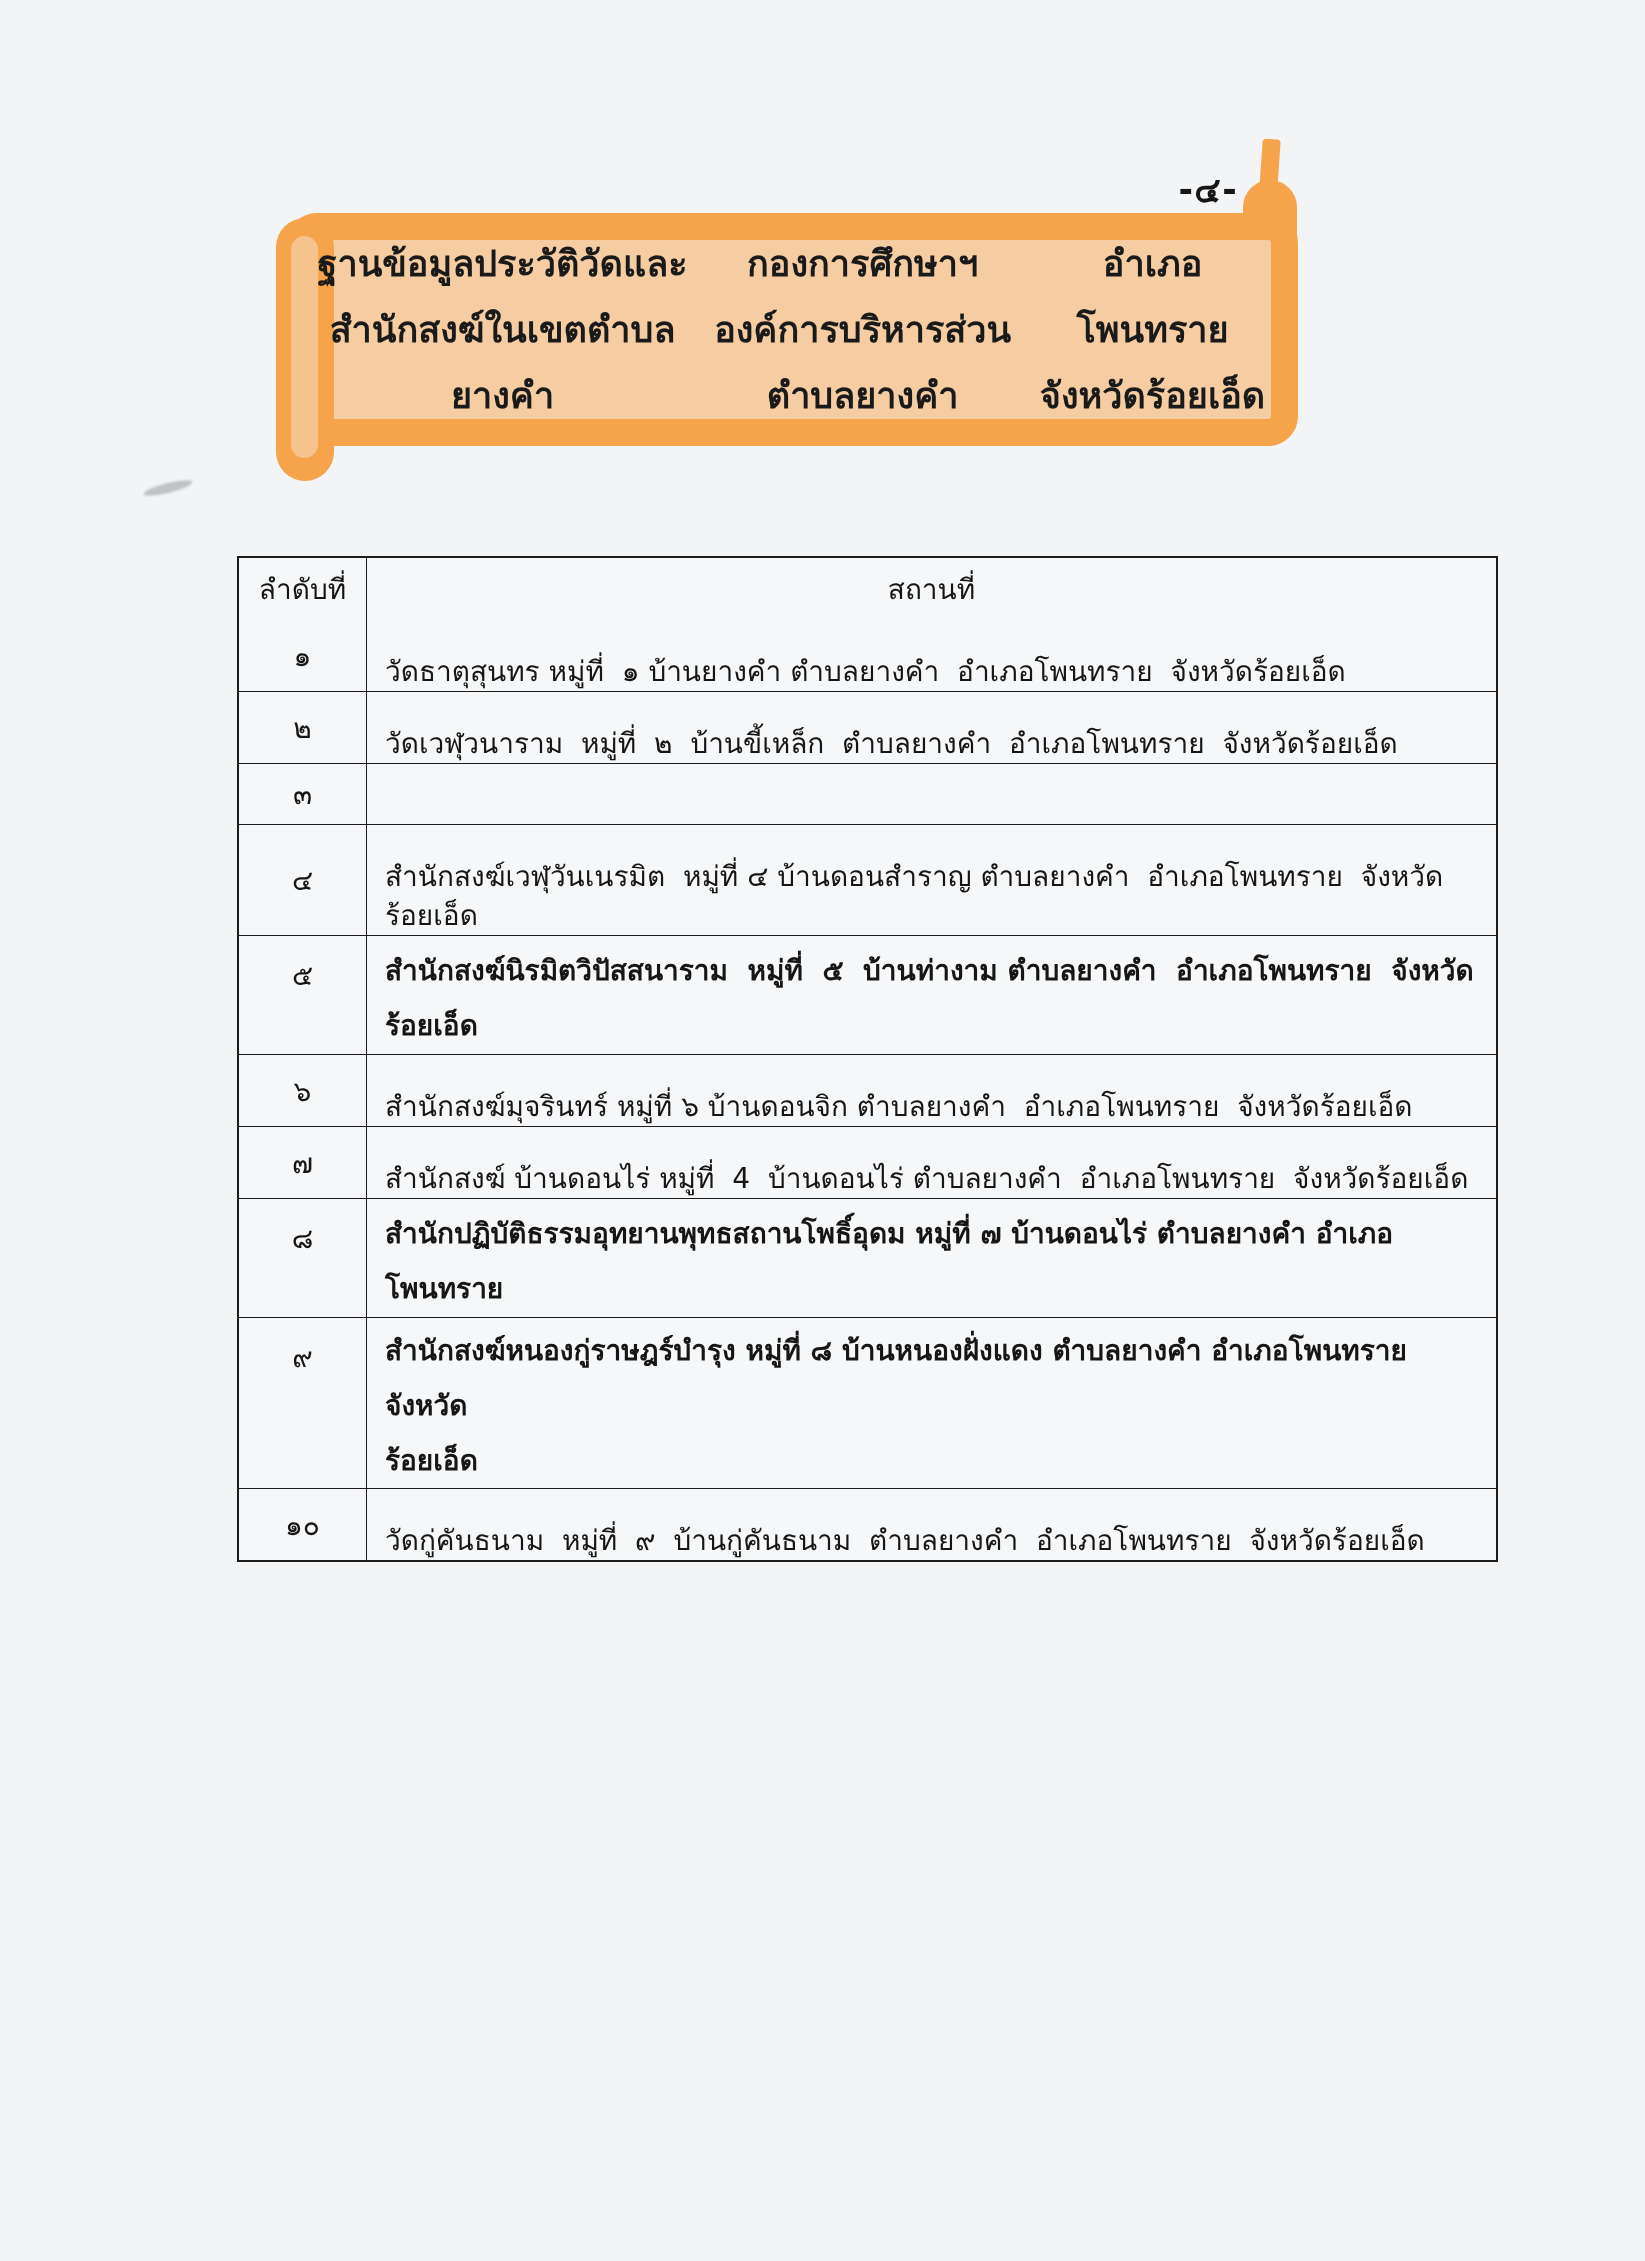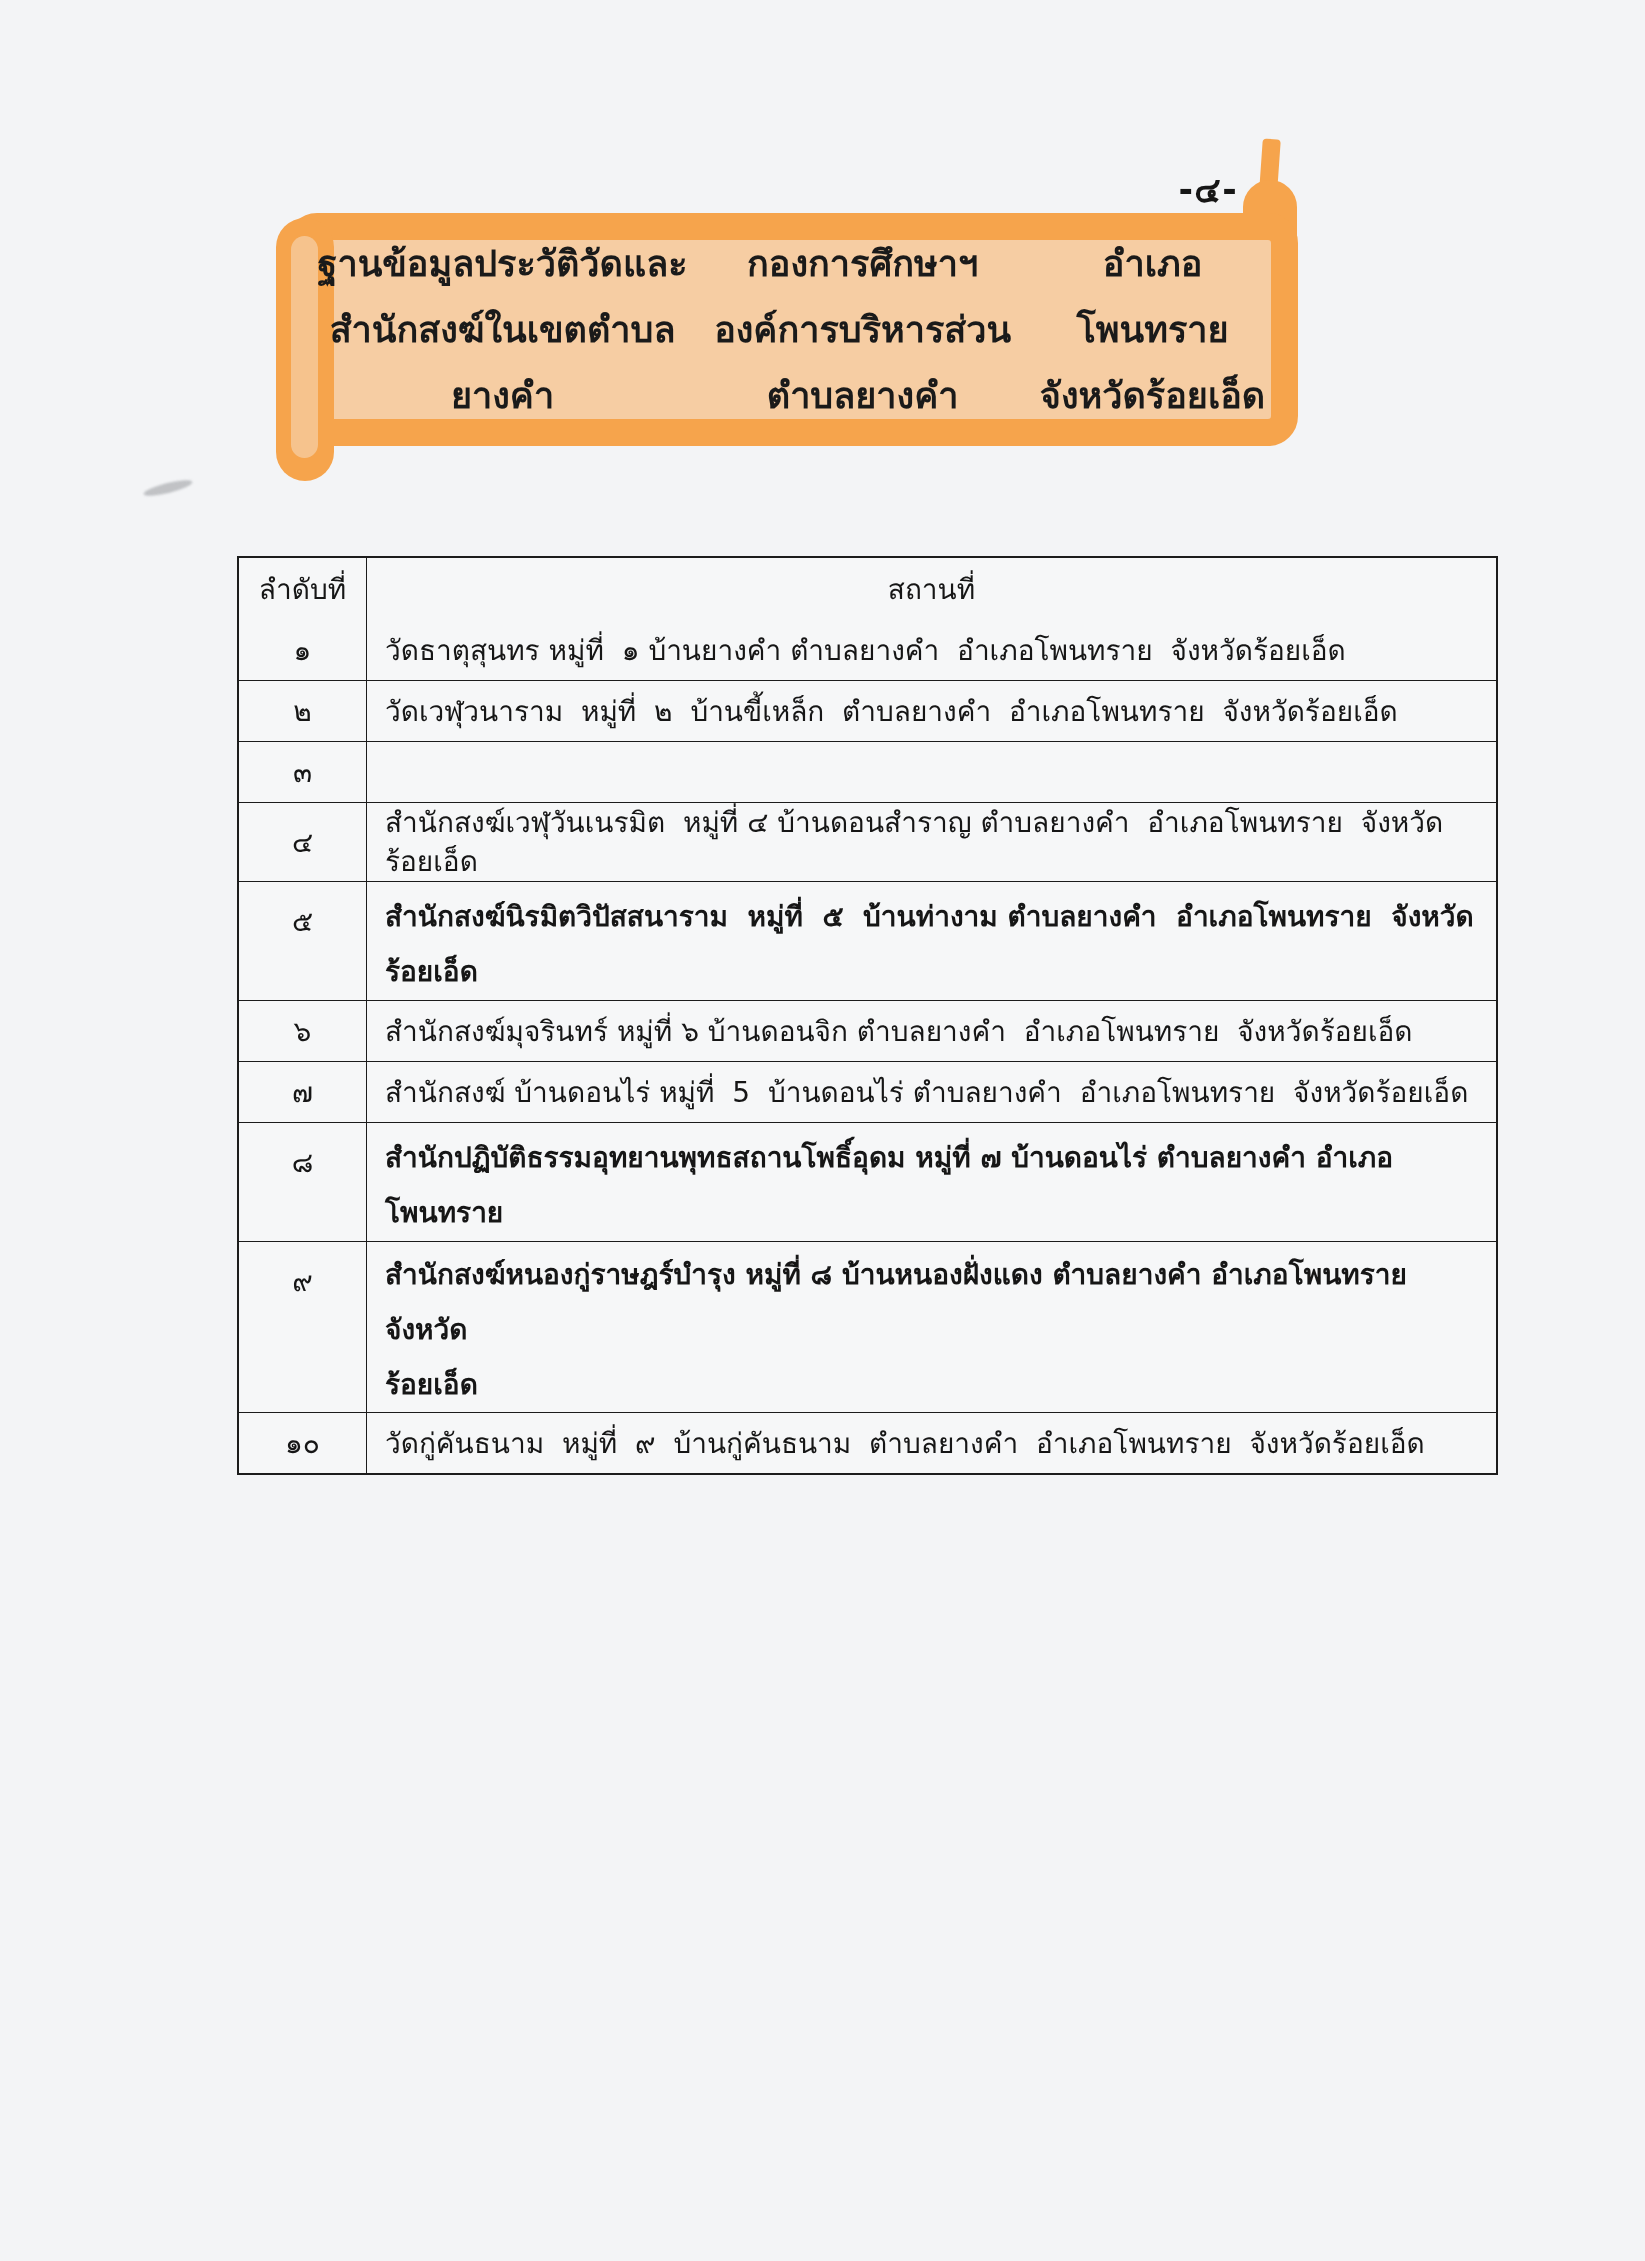--- a/index.html
+++ b/index.html
@@ -139,21 +139,21 @@
   }
   .t-row.two-line .c-place {
     justify-content: center;
     padding-top: 5.2px;
     font-weight: bold;
   }
   .line {
     line-height: 55px;
     white-space: pre-wrap;
   }
-  .t-row.one-line .line { line-height: 39px; }
+  .t-row.one-line .line { line-height: 39px; margin-top: 32px; }
 </style>
 </head>
 <body>
 
 <div class="page-number">-๔-</div>
 
 <div class="banner-stick"></div>
 <div class="banner-knob"></div>
 <div class="banner-rod-left">
   <div class="rod-highlight"></div>
@@ -203,21 +203,21 @@
   </div>
       <div class="t-row one-line">
     <div class="c-no">๖</div>
     <div class="c-place">
           <div class="line">สำนักสงฆ์มุจรินทร์ หมู่ที่ ๖ บ้านดอนจิก ตำบลยางคำ  อำเภอโพนทราย  จังหวัดร้อยเอ็ด</div>
         </div>
   </div>
       <div class="t-row one-line">
     <div class="c-no">๗</div>
     <div class="c-place">
-          <div class="line">สำนักสงฆ์ บ้านดอนไร่ หมู่ที่  5  บ้านดอนไร่ ตำบลยางคำ  อำเภอโพนทราย  จังหวัดร้อยเอ็ด</div>
+          <div class="line">สำนักสงฆ์ บ้านดอนไร่ หมู่ที่  4  บ้านดอนไร่ ตำบลยางคำ  อำเภอโพนทราย  จังหวัดร้อยเอ็ด</div>
         </div>
   </div>
       <div class="t-row two-line">
     <div class="c-no">๘</div>
     <div class="c-place">
           <div class="line">สำนักปฏิบัติธรรมอุทยานพุทธสถานโพธิ์อุดม หมู่ที่ ๗ บ้านดอนไร่ ตำบลยางคำ อำเภอโพนทราย</div>
         </div>
   </div>
       <div class="t-row two-line">
     <div class="c-no">๙</div>

